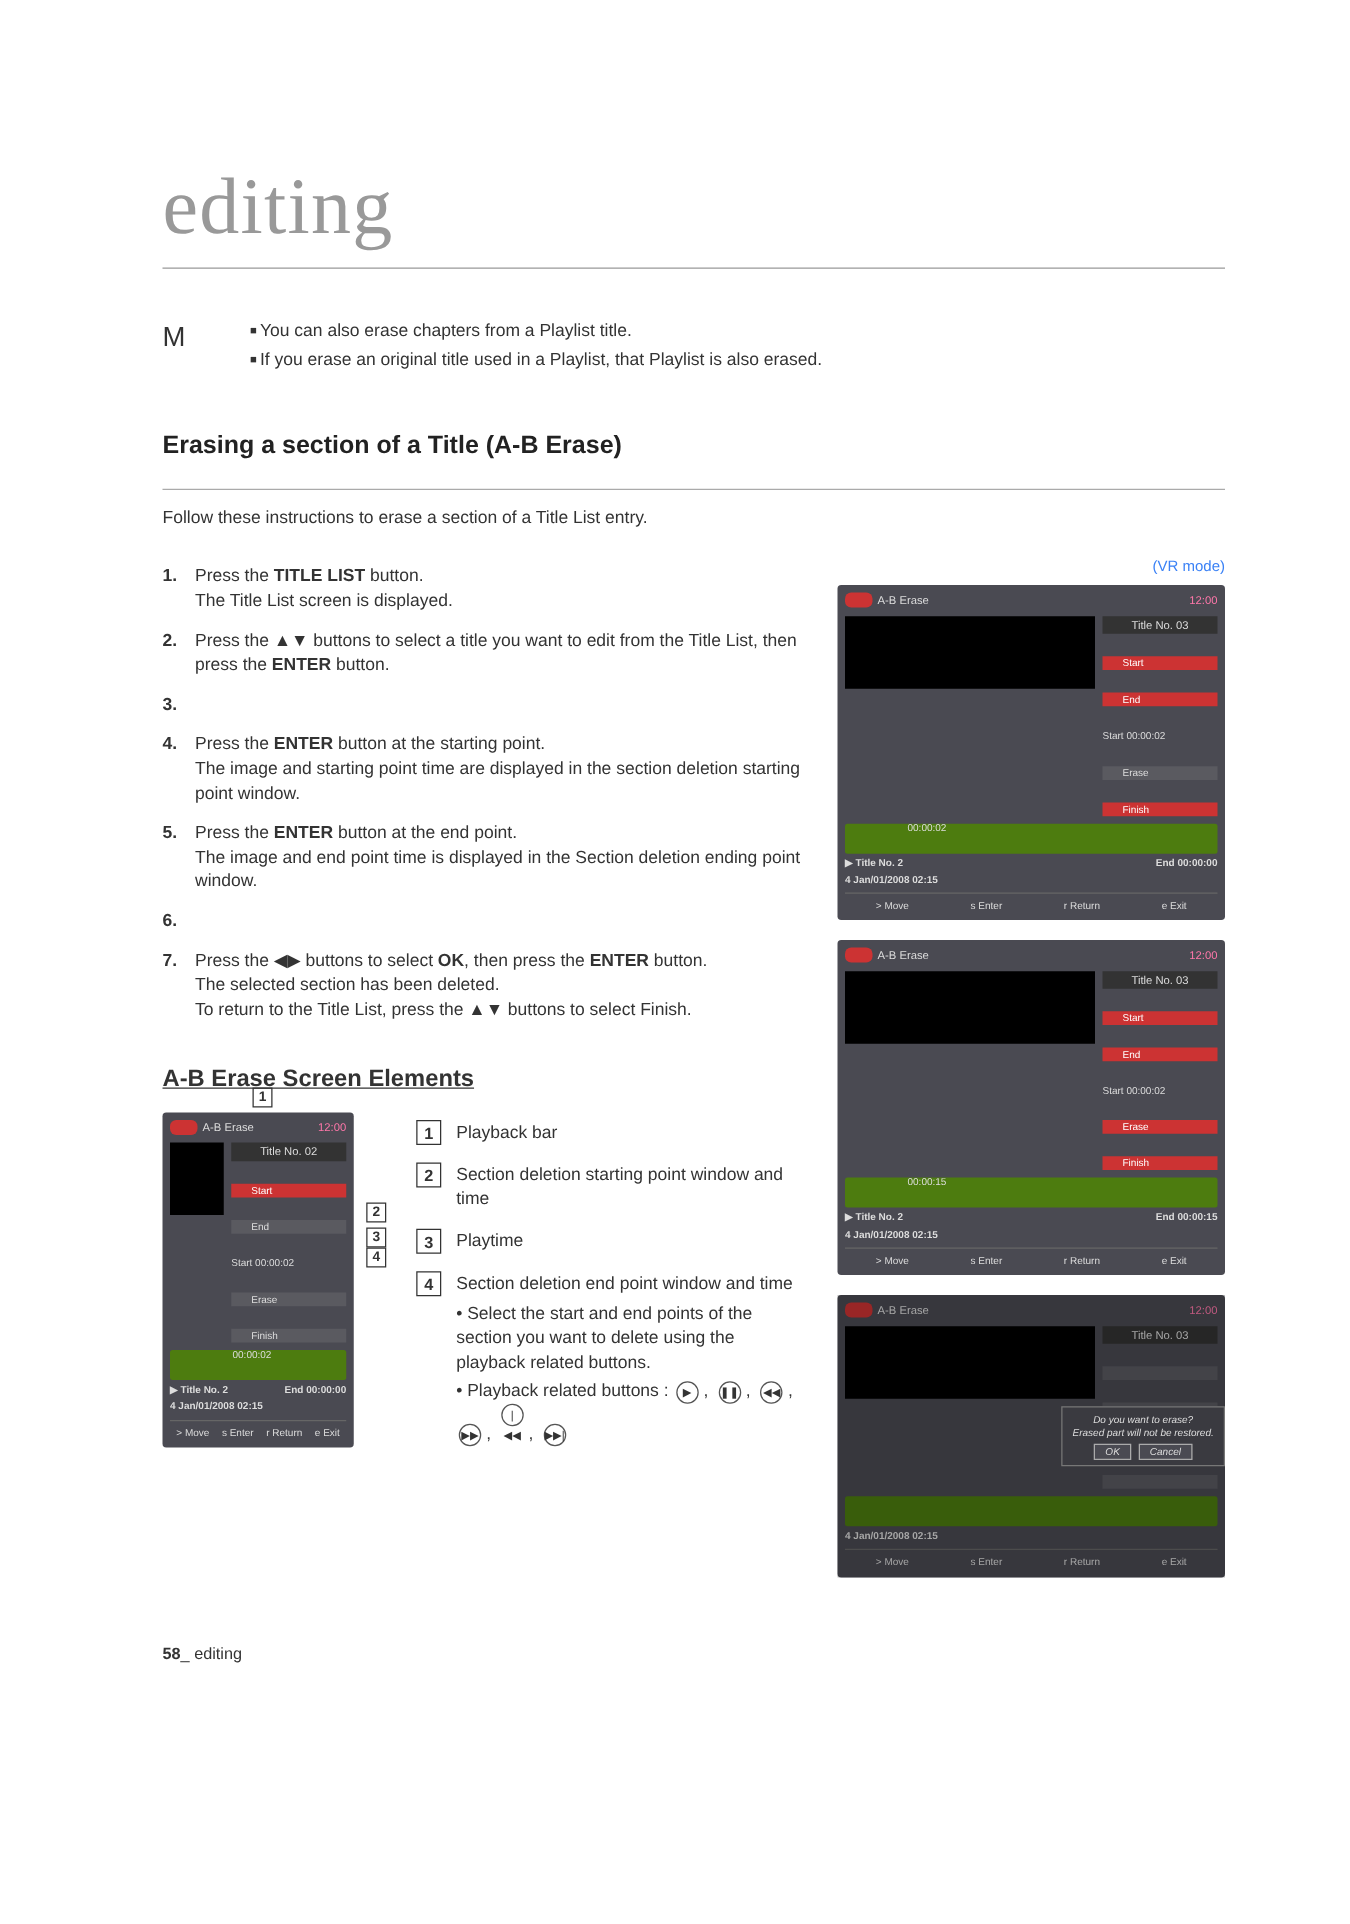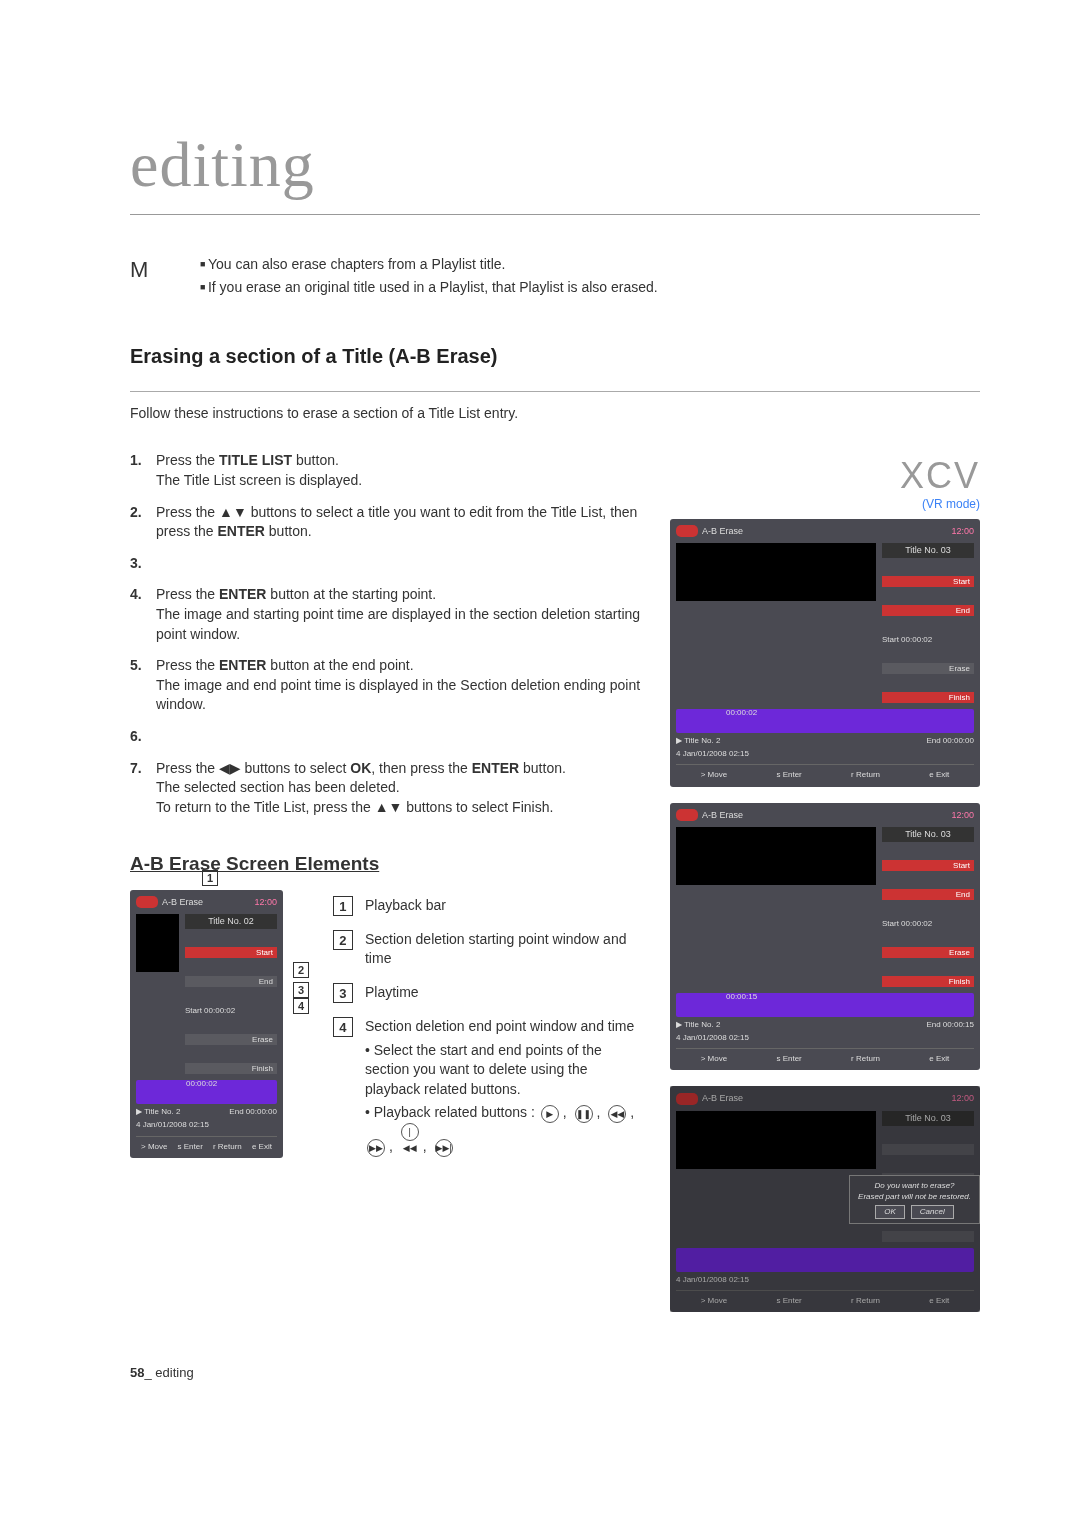--- a/index.html
+++ b/index.html
@@ -48,25 +48,25 @@
     position: relative;
   }
   .sp-top { display: flex; justify-content: space-between; margin-bottom: 6px; align-items: center;}
   .sp-top-left { display: flex; align-items: center; gap: 4px; }
   .sp-disc { width: 22px; height: 12px; background: #c33; border-radius: 5px; display: inline-block; }
   .sp-time { color: #f7a; }
   .sp-main { display: flex; gap: 6px; }
   .sp-preview { flex: 1; background: #000; height: 58px; position: relative; }
   .sp-side { flex: 0 0 92px; display: flex; flex-direction: column; gap: 18px; }
   .sp-titleno { background: #333; text-align: center; padding: 1px 0; }
-  .sp-btn { background: #5a5a60; text-align: right; padding: 1px 4px; font-size: 8px; height: 11px; line-height: 10px; }
+  .sp-btn { background: #5a5a60; text-align: left; padding: 1px 16px; font-size: 8px; height: 11px; line-height: 10px; }
   .sp-btn.sel { background: #c33; color: #fff; }
-  .sp-bar { height: 24px; background: #6d28d9; margin-top: 6px; position: relative; border-radius: 2px; }
+  .sp-bar { height: 24px; background: #4d7c0f; margin-top: 6px; position: relative; border-radius: 2px; }
   .sp-bar span { position: absolute; left: 50px; font-size: 8px; top: -2px; }
-  .sp-meta { display: flex; justify-content: space-between; margin-top: 2px; font-size: 8px; }
+  .sp-meta { display: flex; justify-content: space-between; margin-top: 2px; font-size: 8px; font-weight: bold; }
   .sp-for-legend { border-top: 1px solid #666; margin-top: 5px; padding-top: 4px; display: flex; justify-content: space-around; font-size: 8px; }
   .element-list { list-style:none; margin-top: 6px; }
   .element-list li { display:flex; align-items:flex-start; gap:12px; margin-bottom: 14px; font-size: 14px; }
   .boxed-num { display:inline-block; width:20px; height:20px; border:1px solid #333; text-align:center; line-height:19px; font-size:13px; font-weight:700; flex:0 0 20px; }
   .diagram-wrap { position: relative; width: 320px; }
   .diag-label { position:absolute; font-size:11px; font-weight:700; }
   .diag-label .boxed-num{ width:16px; height:16px; line-height:15px; font-size:11px;}
   .footer-pg { margin-top: 36px; font-size: 13px; }
   .footer-pg b { font-weight: 700; }
   .modal-overlay {
@@ -204,21 +204,20 @@
               <span class="icon-btn">▶▶|</span>
             </div>
           </div>
         </li>
       </ul>
     </div>
   </div>
 
   <div class="right-col">
     <div class="xcv-row">
-      <div class="xcv">XCV</div>
       <div class="vr-mode">(VR mode)</div>
     </div>
 
     <div class="screen-panel">
       <div class="sp-top">
           <span class="sp-top-left">
             <span class="sp-disc"></span>
             <span>A-B Erase</span>
           </span>
           <span class="sp-time">12:00</span>

